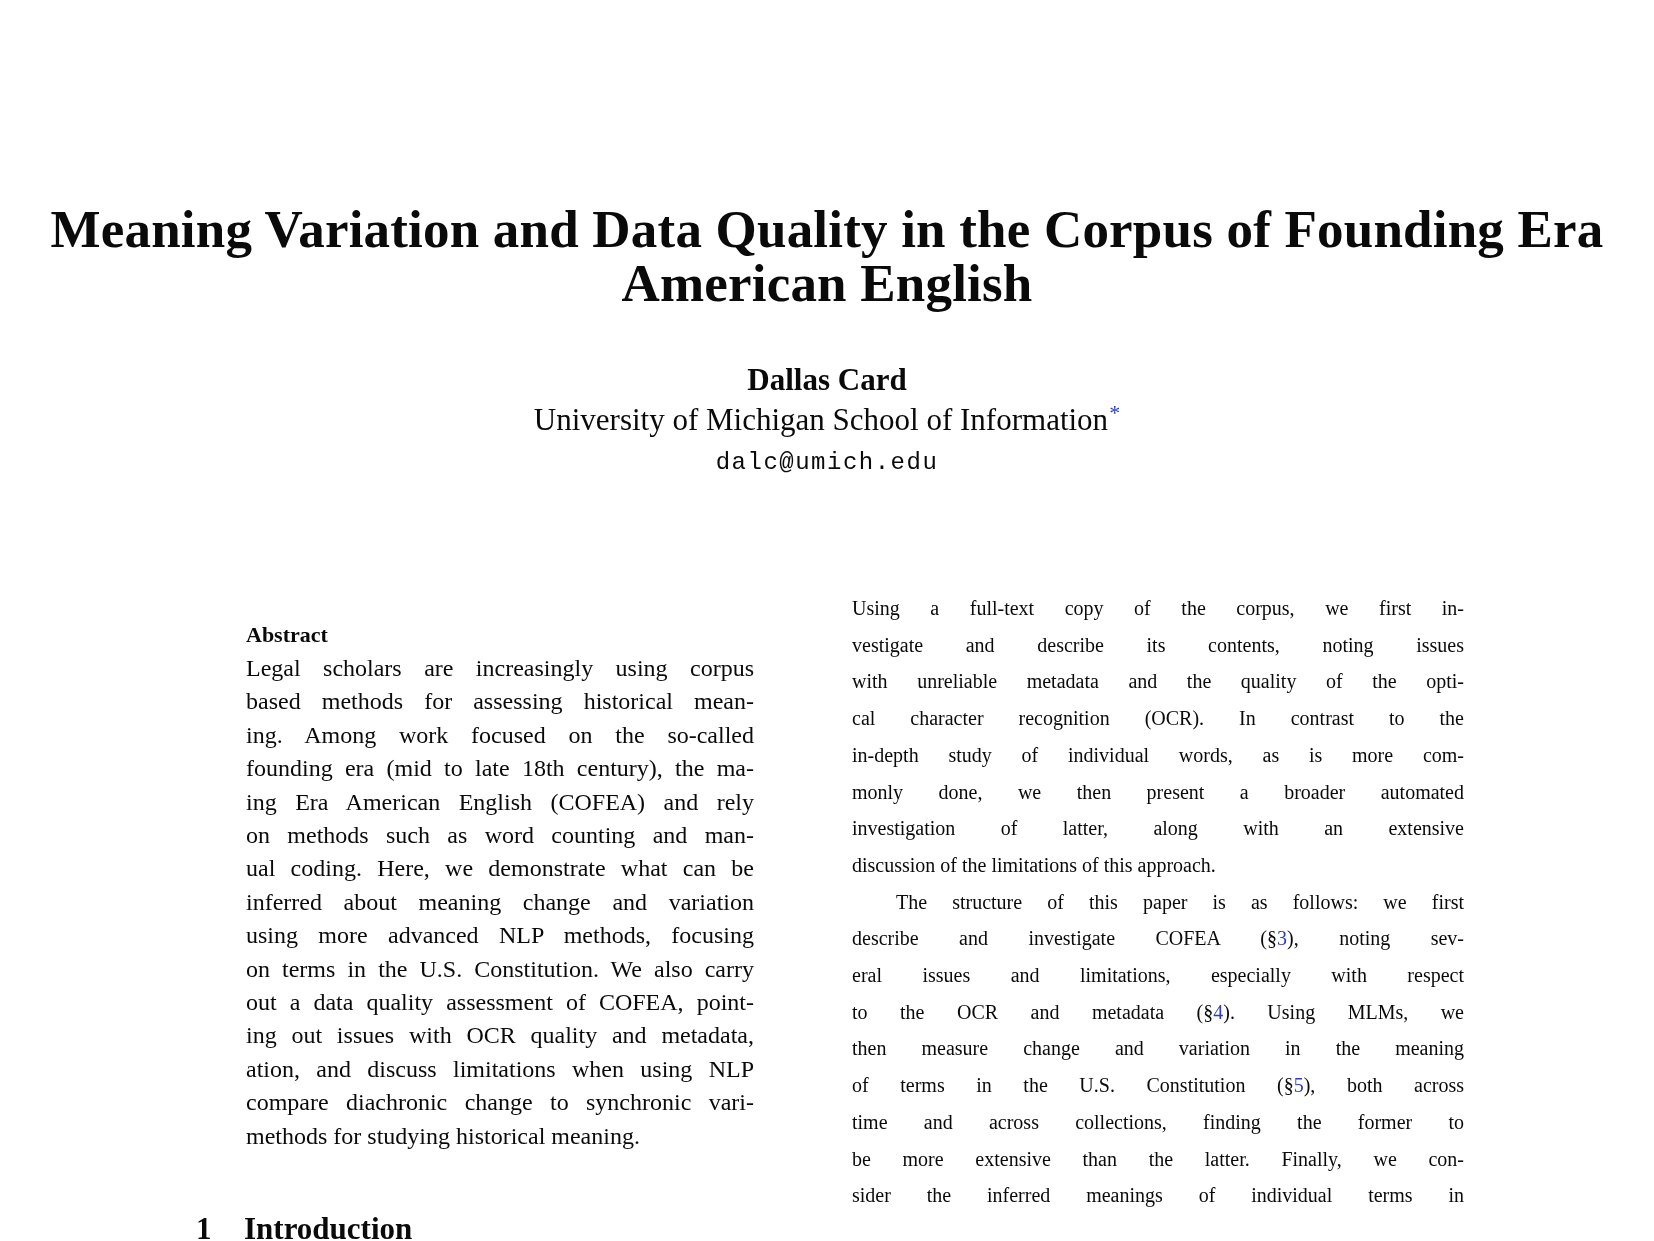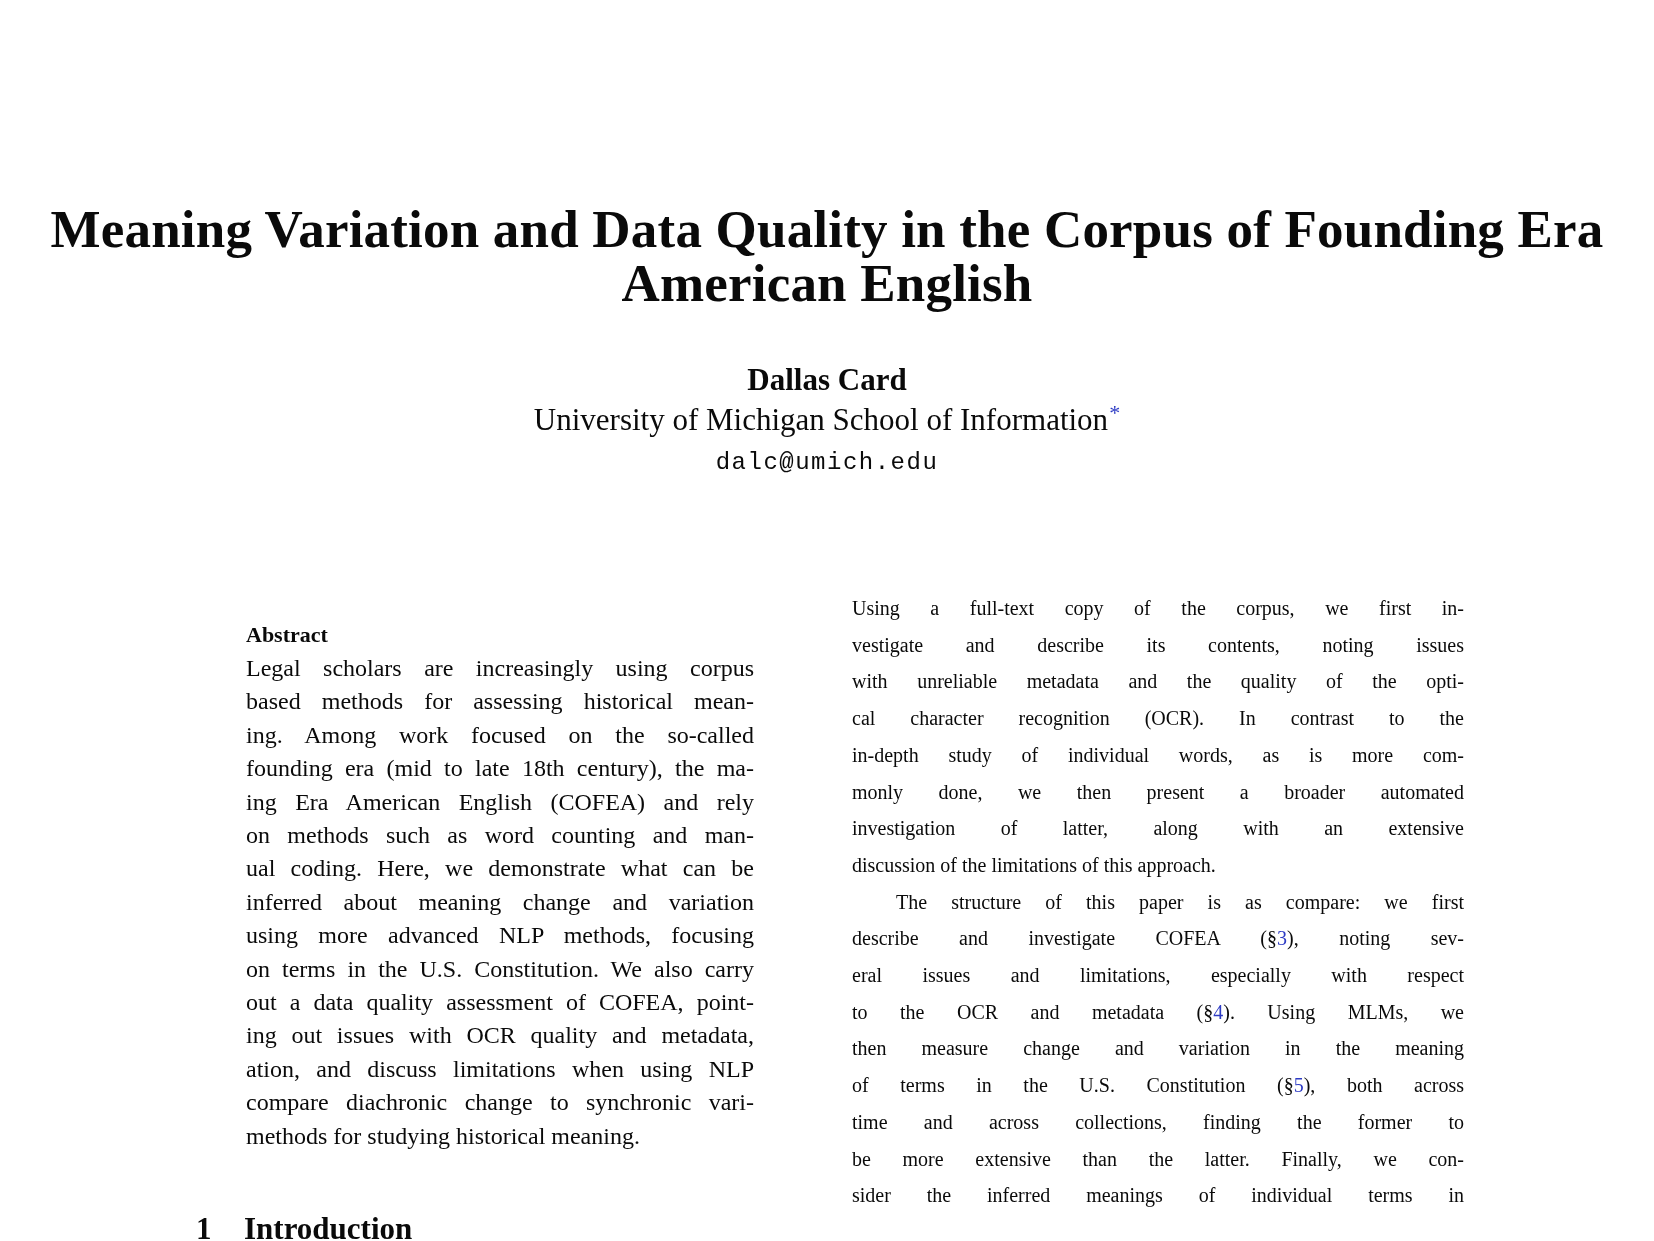--- a/index.html
+++ b/index.html
@@ -116,21 +116,21 @@
 
   <div class="right-col">
       <div class="line">Using a full-text copy of the corpus, we first in-</div>
       <div class="line">vestigate and describe its contents, noting issues</div>
       <div class="line">with unreliable metadata and the quality of the opti-</div>
       <div class="line">cal character recognition (OCR). In contrast to the</div>
       <div class="line">in-depth study of individual words, as is more com-</div>
       <div class="line">monly done, we then present a broader automated</div>
       <div class="line">investigation of latter, along with an extensive</div>
       <div class="line rag">discussion of the limitations of this approach.</div>
-      <div class="line ind">The structure of this paper is as compare: we first</div>
+      <div class="line ind">The structure of this paper is as follows: we first</div>
       <div class="line">describe and investigate COFEA (§<span class="ref">3</span>), noting sev-</div>
       <div class="line">eral issues and limitations, especially with respect</div>
       <div class="line">to the OCR and metadata (§<span class="ref">4</span>). Using MLMs, we</div>
       <div class="line">then measure change and variation in the meaning</div>
       <div class="line">of terms in the U.S. Constitution (§<span class="ref">5</span>), both across</div>
       <div class="line">time and across collections, finding the former to</div>
       <div class="line">be more extensive than the latter. Finally, we con-</div>
       <div class="line">sider the inferred meanings of individual terms in</div>
     </div>
 

